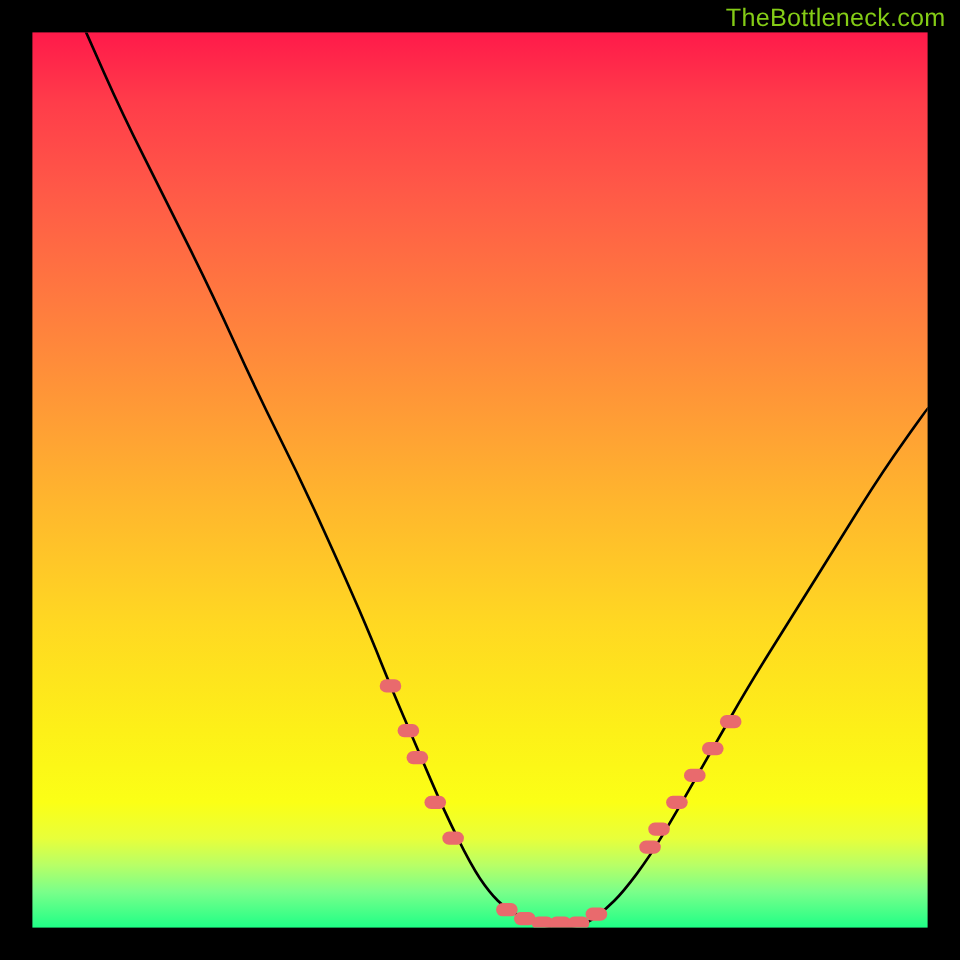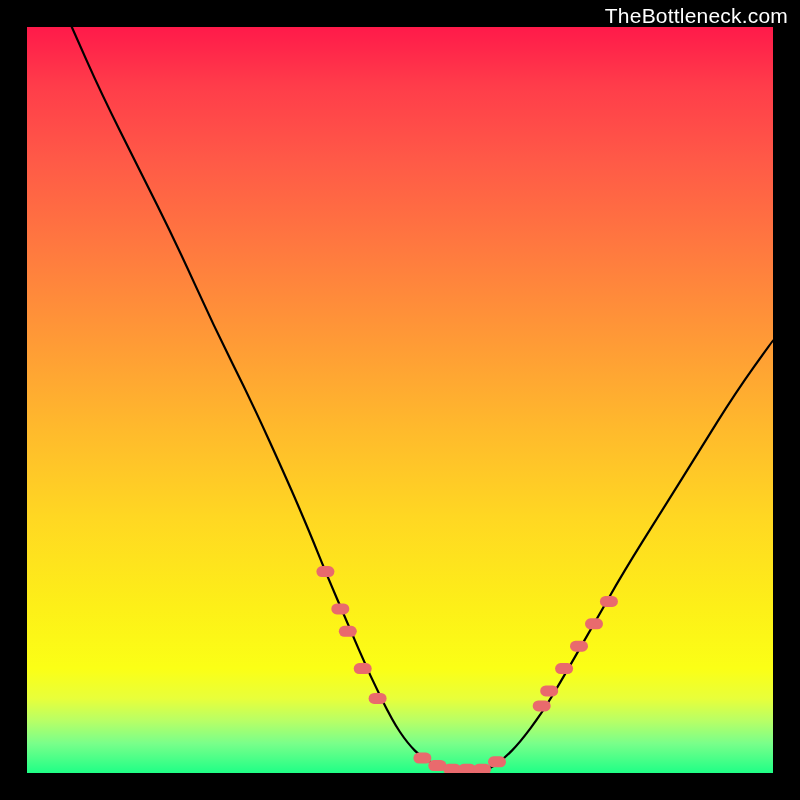--- a/index.html
+++ b/index.html
@@ -44,21 +44,21 @@
     position: absolute;
     left: 0;
     top: 0;
     width: 746px;
     height: 746px;
   }
   .watermark {
     position: absolute;
     top: 4px;
     right: 12px;
-    color: #ffffff;
+    color: #84cc16;
     font-size: 21px;
     font-weight: 500;
     letter-spacing: 0.2px;
     user-select: none;
   }
 </style>
 </head>
 <body>
 
 <div class="frame">

